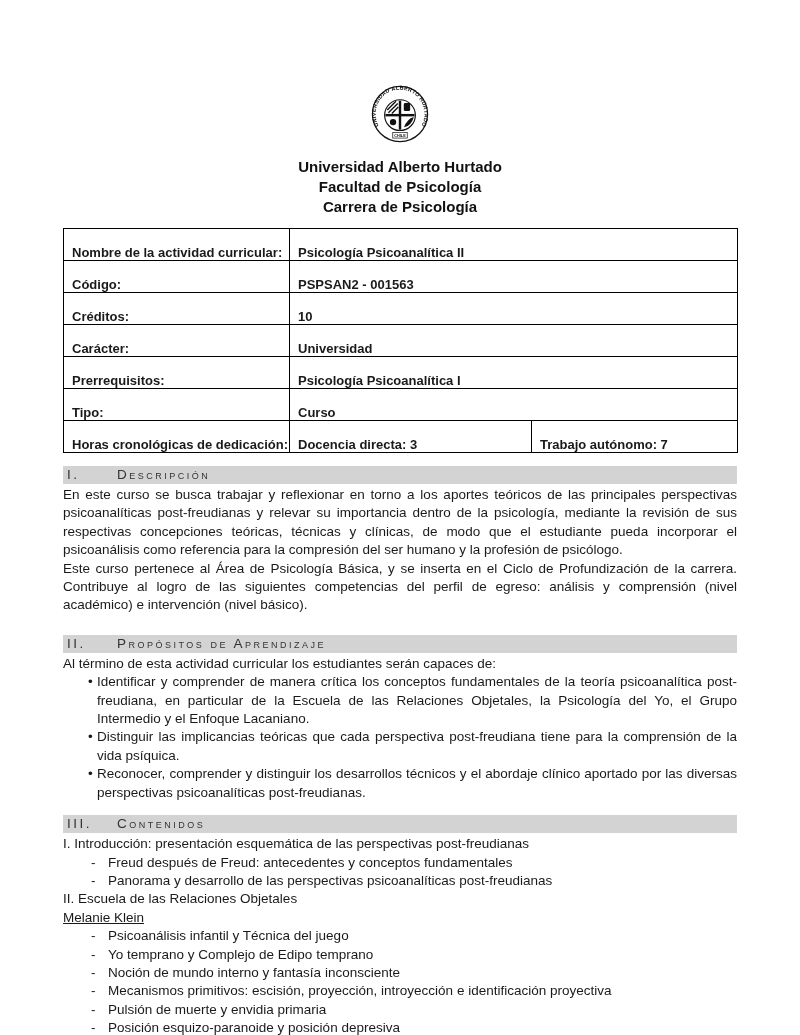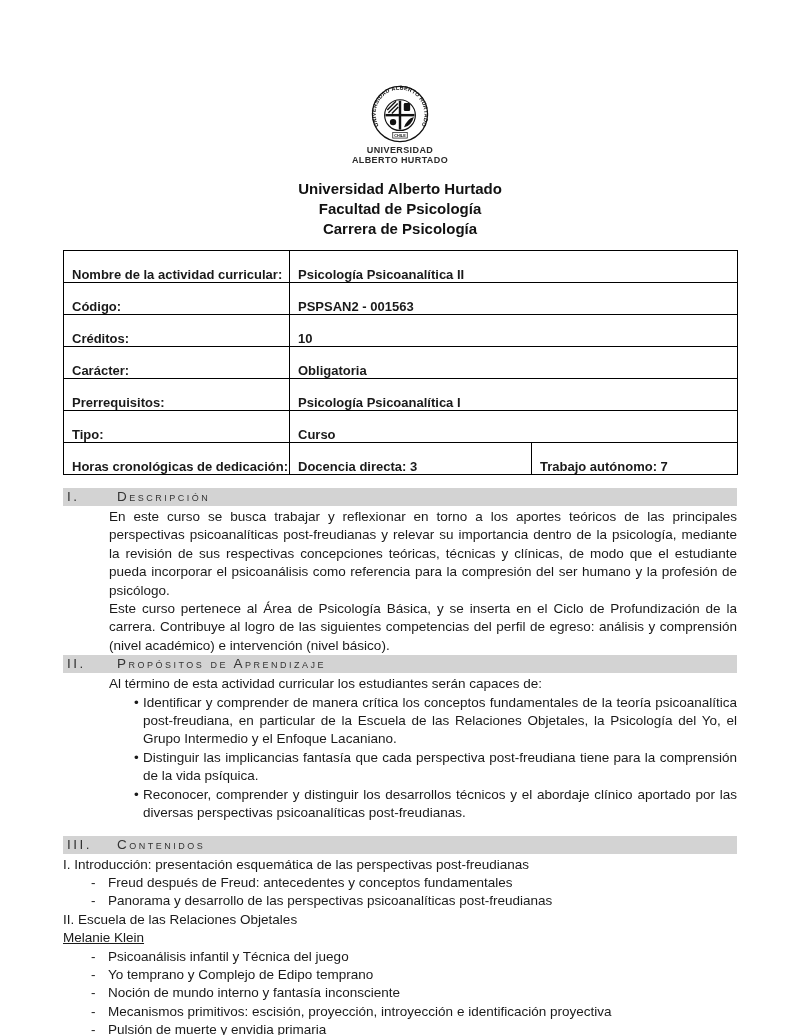--- a/index.html
+++ b/index.html
@@ -28,27 +28,27 @@
   }
 
   
   .sec-bar {
     margin-top: 12px; background: #d3d3d3;
     height: 18px; line-height: 18px;
     font-size: 13.5px; color: #333;
     letter-spacing: 2.5px; padding-left: 4px;
     display: flex; align-items: center;
   }
-  .sec-bar.gap-sm { margin-top: 0; align-items: center; }
+  .sec-bar.gap-sm { margin-top: 20px; align-items: center; }
   .sec-bar.gap-md { margin-top: 13px; }
   .sec-num { flex: none; width: 50px; }
   .sec-title { font-variant: small-caps; }
 
   
-  .body-text { margin-top: 2px; font-size: 13.5px; line-height: 18.4px; margin-left: 46px; }
+  .body-text { margin-top: 2px; font-size: 13.5px; line-height: 18.4px; }
   .body-text p { text-align: justify; }
   .intro-line { text-align: left; }
 
   .b-item { display: flex; }
   .b-marker { flex: none; margin-left: 25px; width: 9px; }
   .b-text { flex: 1; text-align: justify; }
 
   .contents { margin-top: 2px; font-size: 13.5px; line-height: 18.4px; }
   .c-bold { font-weight: normal; }
   .c-underline { text-decoration: underline; text-align: center; }
@@ -79,24 +79,20 @@
           <line x1="30" y1="48" x2="46" y2="32"></line>
           <line x1="36" y1="49" x2="47" y2="38"></line>
         </g>
         <rect x="56.5" y="31" width="11" height="14" rx="2.5" fill="#111"></rect>
         <circle cx="38" cy="64" r="5.5" fill="#111"></circle>
         <path d="M 57,73 Q 62,58 74,55 Q 69,71 57,73 Z" fill="#111"></path>
         <rect x="37.5" y="82" width="25" height="9.5" fill="#ffffff" stroke="#111" stroke-width="1.2"></rect>
         <text x="50" y="89.4" font-size="6.5" font-weight="bold" fill="#111" text-anchor="middle">CHILE</text>
       </svg>
     </div>
-    <div class="seal-caption">
-      <div>UNIVERSIDAD</div>
-      <div>ALBERTO HURTADO</div>
-    </div>
     <div class="uni-titles">
       <div>Universidad Alberto Hurtado</div>
       <div>Facultad de Psicología</div>
       <div>Carrera de Psicología</div>
     </div>
   </div>
 
   <div class="content">
 
     <table class="info-table">
@@ -113,21 +109,21 @@
         <tr>
           <td>Código:</td>
           <td colspan="2">PSPSAN2 - 001563</td>
         </tr>
         <tr>
           <td>Créditos:</td>
           <td colspan="2">10</td>
         </tr>
         <tr>
           <td>Carácter:</td>
-          <td colspan="2">Obligatoria</td>
+          <td colspan="2">Universidad</td>
         </tr>
         <tr>
           <td>Prerrequisitos:</td>
           <td colspan="2">Psicología Psicoanalítica I</td>
         </tr>
         <tr>
           <td>Tipo:</td>
           <td colspan="2">Curso</td>
         </tr>
         <tr>
@@ -152,21 +148,21 @@
       <span class="sec-title">Propósitos de Aprendizaje</span>
     </div>
     <div class="body-text">
       <p class="intro-line">Al término de esta actividad curricular los estudiantes serán capaces de:</p>
       <div class="b-item">
         <span class="b-marker">•</span>
         <span class="b-text">Identificar y comprender de manera crítica los conceptos fundamentales de la teoría psicoanalítica post-freudiana, en particular de la Escuela de las Relaciones Objetales, la Psicología del Yo, el Grupo Intermedio y el Enfoque Lacaniano.</span>
       </div>
       <div class="b-item">
         <span class="b-marker">•</span>
-        <span class="b-text">Distinguir las implicancias fantasía que cada perspectiva post-freudiana tiene para la comprensión de la vida psíquica.</span>
+        <span class="b-text">Distinguir las implicancias teóricas que cada perspectiva post-freudiana tiene para la comprensión de la vida psíquica.</span>
       </div>
       <div class="b-item">
         <span class="b-marker">•</span>
         <span class="b-text">Reconocer, comprender y distinguir los desarrollos técnicos y el abordaje clínico aportado por las diversas perspectivas psicoanalíticas post-freudianas.</span>
       </div>
     </div>
 
     <div class="sec-bar gap-md">
       <span class="sec-num">III.</span>
       <span class="sec-title">Contenidos</span>

